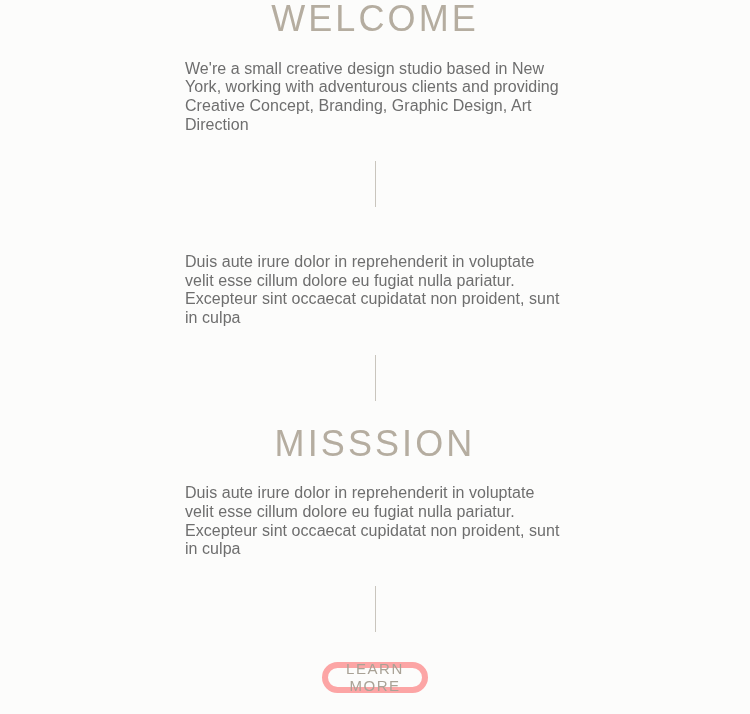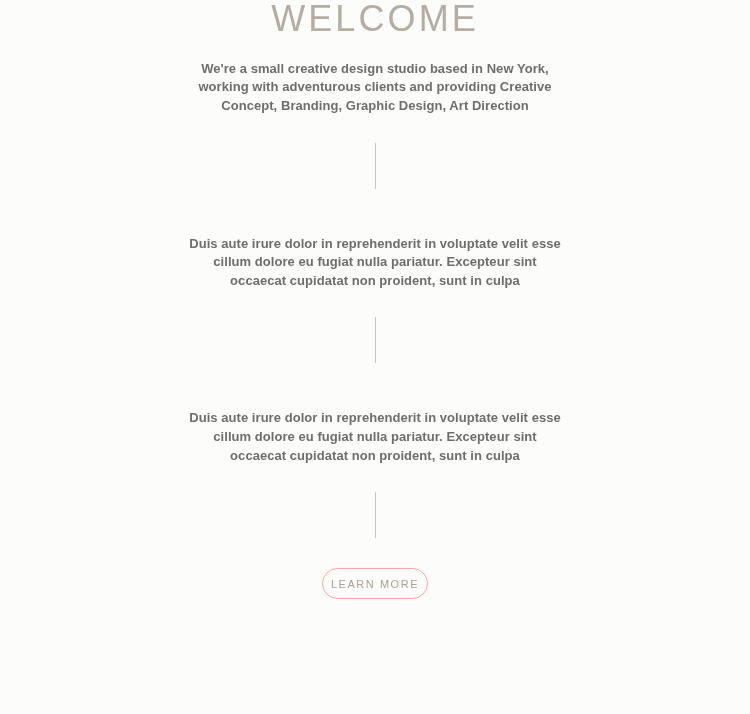--- a/index.html
+++ b/index.html
@@ -39,50 +39,49 @@
     line-height: 1.05;
     text-transform: uppercase;
     margin: 0;
     text-align: center;
     white-space: nowrap;
   }
 
   .section-body {
     width: 380px;
     margin: 0;
-    font-size: 13px;
-    font-weight: 700;
+    font-size: 16px;
+    font-weight: 400;
     color: #6e6e6e;
     line-height: 18.6px;
-    text-align: center;
     letter-spacing: 0.05px;
   }
 
   .divider {
     width: 1px;
     height: 46px;
     background: #c9c5bd;
     border: 0;
     margin: 0;
     padding: 0;
     flex: none;
   }
 
   .cta-button {
     display: inline-flex;
     align-items: center;
     justify-content: center;
     width: 106px;
     height: 31px;
-    border: 1px solid #fca5a5;
+    border: 6px solid #fca5a5;
     border-radius: 16px;
     background: transparent;
     color: #a9a296;
     font-family: "Liberation Sans", sans-serif;
-    font-size: 11px;
+    font-size: 15px;
     font-weight: 400;
     letter-spacing: 1.55px;
     text-transform: uppercase;
     cursor: pointer;
     padding: 0;
   }
 
   
   .gap-heading-body { height: 22px; }
   .gap-body-divider { height: 27px; }
@@ -107,20 +106,21 @@
   <section class="section">
     <div class="gap-heading-body"></div>
     <p class="section-body">Duis aute irure dolor in reprehenderit in voluptate velit esse cillum dolore eu fugiat nulla pariatur. Excepteur sint occaecat cupidatat non proident, sunt in culpa</p>
   </section>
 
   <div class="gap-body-divider"></div>
   <hr class="divider">
   <div class="gap-divider-heading"></div>
 
   <section class="section">
+    <h2 class="section-heading">MISSSION</h2>
     <div class="gap-heading-body"></div>
     <p class="section-body">Duis aute irure dolor in reprehenderit in voluptate velit esse cillum dolore eu fugiat nulla pariatur. Excepteur sint occaecat cupidatat non proident, sunt in culpa</p>
   </section>
 
   <div class="gap-body-divider"></div>
   <hr class="divider">
   <div class="gap-divider-button"></div>
 
   <button class="cta-button">Learn more</button>
 

